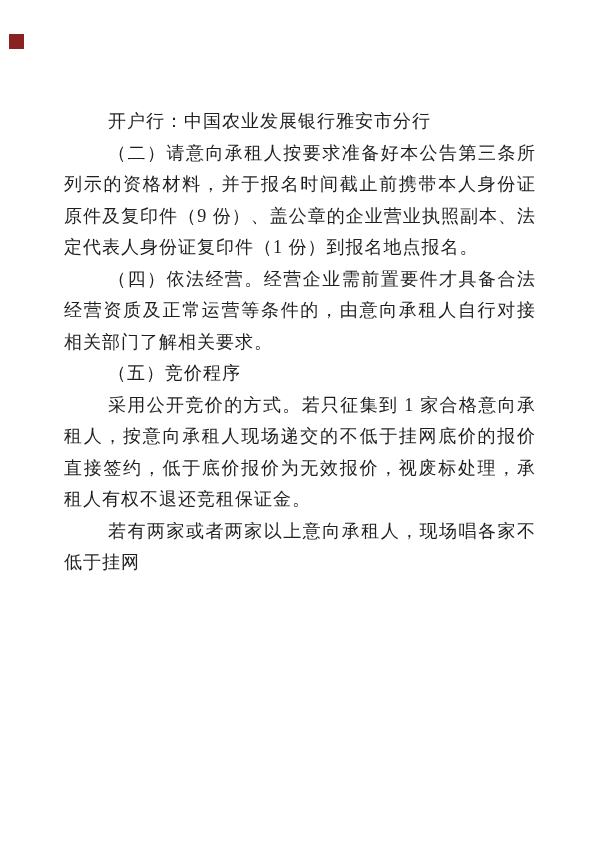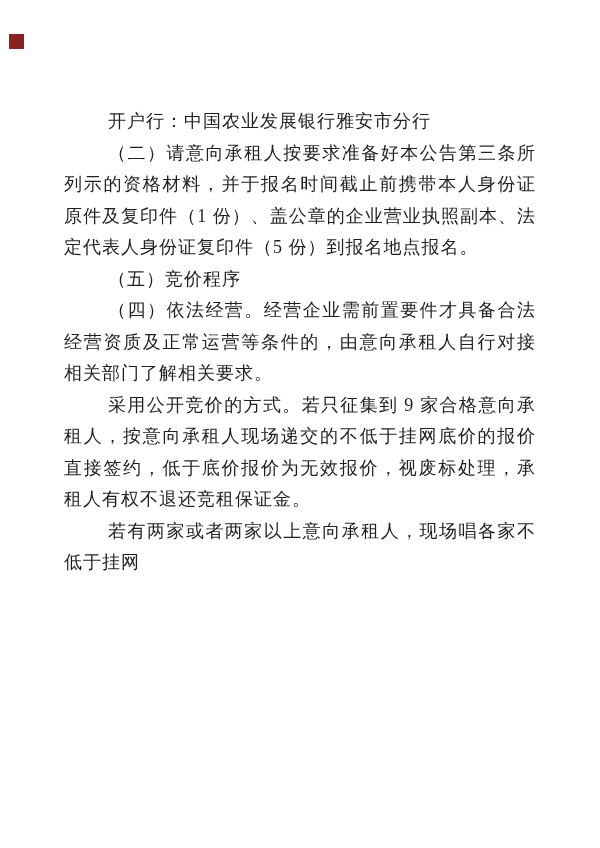--- a/index.html
+++ b/index.html
@@ -41,19 +41,19 @@
     text-indent: 44px;
   }
 </style>
 </head>
 <body>
 
 <div class="page">
   <div class="corner-mark" title="square"></div>
   <div class="text-block">
       <p class="para">开户行：中国农业发展银行雅安市分行</p>
-      <p class="para">（二）请意向承租人按要求准备好本公告第三条所列示的资格材料，并于报名时间截止前携带本人身份证原件及复印件（1 份）、盖公章的企业营业执照副本、法定代表人身份证复印件（5 份）到报名地点报名。</p>
+      <p class="para">（二）请意向承租人按要求准备好本公告第三条所列示的资格材料，并于报名时间截止前携带本人身份证原件及复印件（9 份）、盖公章的企业营业执照副本、法定代表人身份证复印件（1 份）到报名地点报名。</p>
+      <p class="para">（四）依法经营。经营企业需前置要件才具备合法经营资质及正常运营等条件的，由意向承租人自行对接相关部门了解相关要求。</p>
       <p class="para">（五）竞价程序</p>
-      <p class="para">（四）依法经营。经营企业需前置要件才具备合法经营资质及正常运营等条件的，由意向承租人自行对接相关部门了解相关要求。</p>
-      <p class="para">采用公开竞价的方式。若只征集到 9 家合格意向承租人，按意向承租人现场递交的不低于挂网底价的报价直接签约，低于底价报价为无效报价，视废标处理，承租人有权不退还竞租保证金。</p>
+      <p class="para">采用公开竞价的方式。若只征集到 1 家合格意向承租人，按意向承租人现场递交的不低于挂网底价的报价直接签约，低于底价报价为无效报价，视废标处理，承租人有权不退还竞租保证金。</p>
       <p class="para">若有两家或者两家以上意向承租人，现场唱各家不低于挂网</p>
     </div>
 </div>
 
 </body></html>

